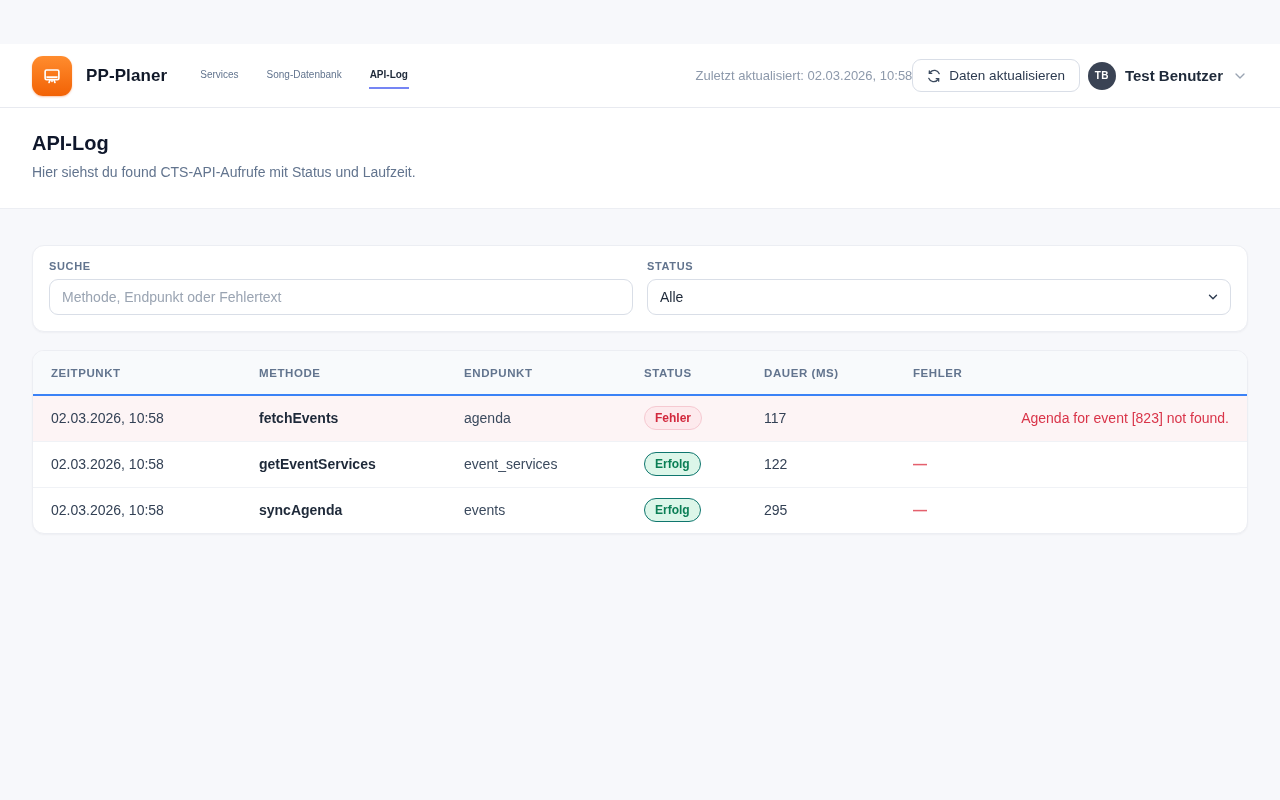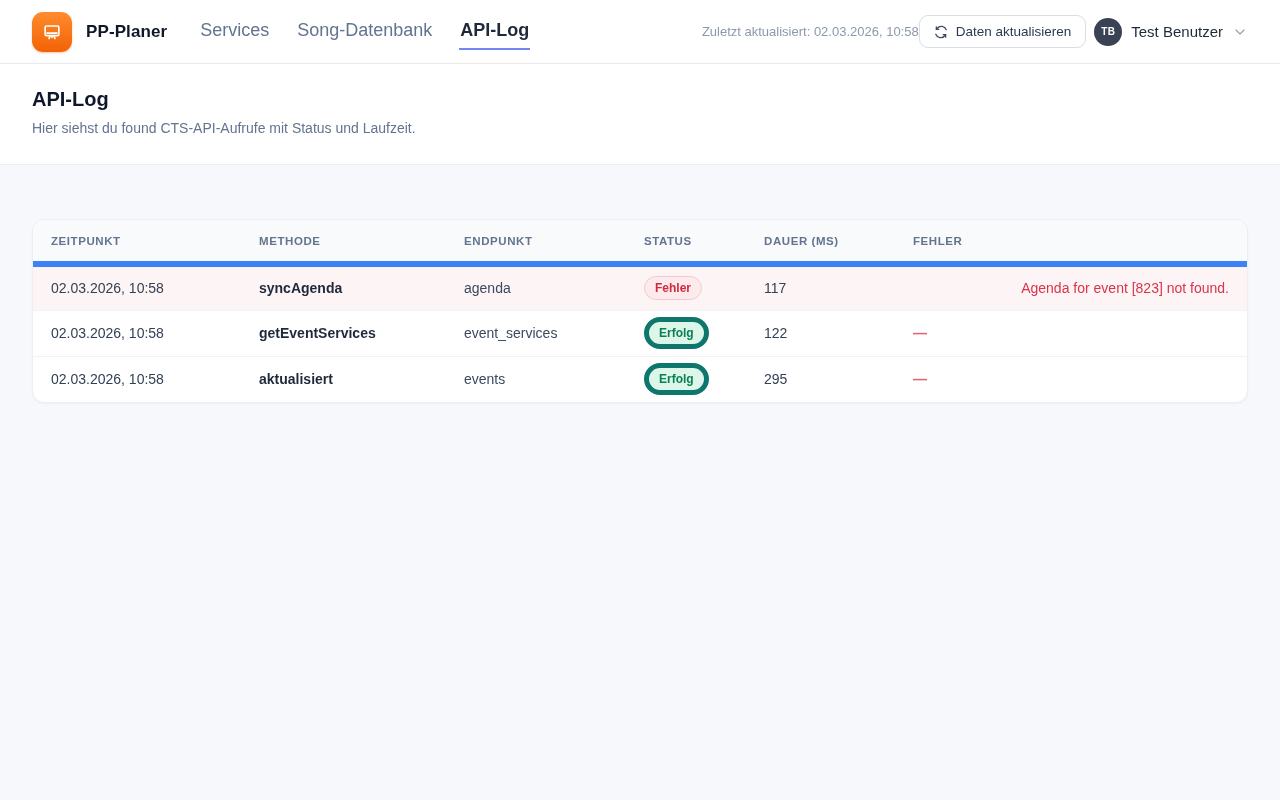--- a/index.html
+++ b/index.html
@@ -7,51 +7,51 @@
   body {
     font-family: "Liberation Sans", "DejaVu Sans", sans-serif;
     background:#f7f8fb;
     color:#1e2939;
     -webkit-font-smoothing:antialiased;
   }
 
   
   .topbar {
     height:64px; background:#ffffff; border-bottom:1px solid #e8eaf0;
-    display:flex; align-items:center; padding:0 32px;
+    display:flex; align-items:center; padding:0 32px;margin-top:44px;
   }
   .brand { display:flex; align-items:center; gap:14px; }
   .logo {
     width:40px; height:40px; border-radius:11px;
     background:linear-gradient(180deg,#ff8c2e,#f26205);
     display:flex; align-items:center; justify-content:center;
     box-shadow:0 1px 2px rgba(234,88,12,.35);
   }
   .brand-name { font-size:17px; font-weight:700; color:#101828; letter-spacing:.1px; }
   .nav { display:flex; align-items:center; gap:26px; margin-left:32px; }
   .nav a {
-    text-decoration:none; font-size:18px; color:#62748e; font-weight:500;
+    text-decoration:none; font-size:10px; color:#62748e; font-weight:500;
     padding:6px 1px 7px; border-bottom:2px solid transparent; cursor:pointer;
   }
   .nav a.active { color:#1e2939; font-weight:600; border-bottom-color:#7585f4; }
   .topbar-right { margin-left:auto; display:flex; align-items:center; }
   .last-updated { font-size:13px; color:#8d99ab; }
   .refresh-btn {
     display:flex; align-items:center; gap:8px;
     background:#ffffff; border:1px solid #d9dee7; border-radius:9px;
     padding:8px 14px; font-size:13.5px; font-weight:500; color:#2c3a4f;
     font-family:inherit; cursor:pointer;justify-content:space-between;
   }
   .user { display:flex; align-items:center; gap:9px; margin-left:8px; cursor:pointer; }
   .avatar {
     width:28px; height:28px; border-radius:50%; background:#3a4354;
     color:#fff; font-size:10px; font-weight:700;
     display:flex; align-items:center; justify-content:center; letter-spacing:.4px;
   }
-  .user-name { font-size:15px; font-weight:400; color:#1e2939; }
+  .user-name { font-size:15px; font-weight:700; color:#1e2939; }
 
   
   .page-head {
     background:#ffffff; border-bottom:1px solid #eceef3;
     padding:24px 32px 28px;
   }
   .page-title { font-size:20px; font-weight:700; color:#0f172b; }
   .page-subtitle { font-size:14px; color:#62748e; margin-top:9px; }
 
   
@@ -80,37 +80,37 @@
     position:absolute; right:11px; top:50%; transform:translateY(-50%);
     pointer-events:none; display:flex;
   }
 
   
   .table-card { margin-top:18px; overflow:hidden; }
   table { width:100%; border-collapse:collapse; table-layout:fixed; }
   thead th {
     background:#f8fafc; text-align:left; height:44px; padding:0 18px;
     font-size:11.5px; font-weight:600; letter-spacing:.05em; color:#62748e;
-    border-bottom:6px solid #3b82f6; white-space:nowrap;
+    border-bottom:2px solid #3b82f6; white-space:nowrap;
   }
   tbody td {
     height:46px; padding:0 18px; font-size:14px; color:#3b4a5e;
     border-top:1px solid #f0f2f6; white-space:nowrap; overflow:hidden;
   }
   tbody tr:first-child td { border-top:none; }
   tr.row-error td { background:#fdf4f5; }
   td.cell-method { font-weight:600; color:#1e2939; }
   td.cell-time { color:#334155; }
   td.cell-duration { color:#334155; }
   .badge {
     display:inline-block; padding:3px 10px; border-radius:999px;
     font-size:12px; font-weight:600; line-height:1.35;
   }
   .badge.error   { color:#d2293d; background:#fdeaed; border:1px solid #f6c9d1; }
-  .badge.success { color:#0b7e55; background:#dcf6e9; border:5px solid #0f766e; }
+  .badge.success { color:#0b7e55; background:#dcf6e9; border:1px solid #0f766e; }
   td.cell-error-msg { color:#d93449;text-align:right; }
   td .dash { color:#e4606d; font-weight:600; }
 </style>
 </head>
 <body>
 
 <header class="topbar">
   <div class="brand">
     <div class="logo">
       <span style="display:flex;">
@@ -159,20 +159,39 @@
   </div>
 </header>
 
 <section class="page-head">
   <h1 class="page-title">API-Log</h1>
   <p class="page-subtitle">Hier siehst du found CTS-API-Aufrufe mit Status und Laufzeit.</p>
 </section>
 
 <main class="main">
 
+  <div class="card filter-card">
+    <div>
+      <label class="field-label">SUCHE</label>
+      <input class="text-input" type="text" placeholder="Methode, Endpunkt oder Fehlertext" style="">
+    </div>
+    <div>
+      <label class="field-label">STATUS</label>
+      <div class="select-wrap">
+        <select class="select">
+          <option>Alle</option>
+        </select>
+        <span class="select-chevron">
+          <svg width="14" height="14" viewBox="0 0 24 24" fill="none" stroke="#2c3a4f" stroke-width="2.4" stroke-linecap="round" stroke-linejoin="round">
+            <polyline points="6 9 12 15 18 9"></polyline>
+          </svg>
+        </span>
+      </div>
+    </div>
+  </div>
 
   <div class="card table-card">
     <table>
       <colgroup>
         <col style="width:208px">
           <col style="width:205px">
           <col style="width:180px">
         <col style="width:120px">
           <col style="width:149px">
           <col>
@@ -183,41 +202,41 @@
           <th>METHODE</th>
           <th>ENDPUNKT</th>
           <th>STATUS</th>
           <th>DAUER (MS)</th>
           <th>FEHLER</th>
         </tr>
       </thead>
       <tbody>
         <tr class="row-error">
           <td class="cell-time">02.03.2026, 10:58</td>
-          <td class="cell-method">syncAgenda</td>
+          <td class="cell-method">fetchEvents</td>
           <td>agenda</td>
           <td>
             <span class="badge error">Fehler</span>
           </td>
           <td class="cell-duration">117</td>
           <td class="cell-error-msg">Agenda for event [823] not found.</td>
         </tr>
         <tr>
           <td class="cell-time">02.03.2026, 10:58</td>
           <td class="cell-method">getEventServices</td>
           <td>event_services</td>
           <td>
             <span class="badge success">Erfolg</span>
           </td>
           <td class="cell-duration">122</td>
           <td><span class="dash">—</span></td>
         </tr>
         <tr>
           <td class="cell-time">02.03.2026, 10:58</td>
-          <td class="cell-method">aktualisiert</td>
+          <td class="cell-method">syncAgenda</td>
           <td>events</td>
           <td>
             <span class="badge success">Erfolg</span>
           </td>
           <td class="cell-duration">295</td>
           <td><span class="dash">—</span></td>
         </tr>
       </tbody>
     </table>
   </div>

